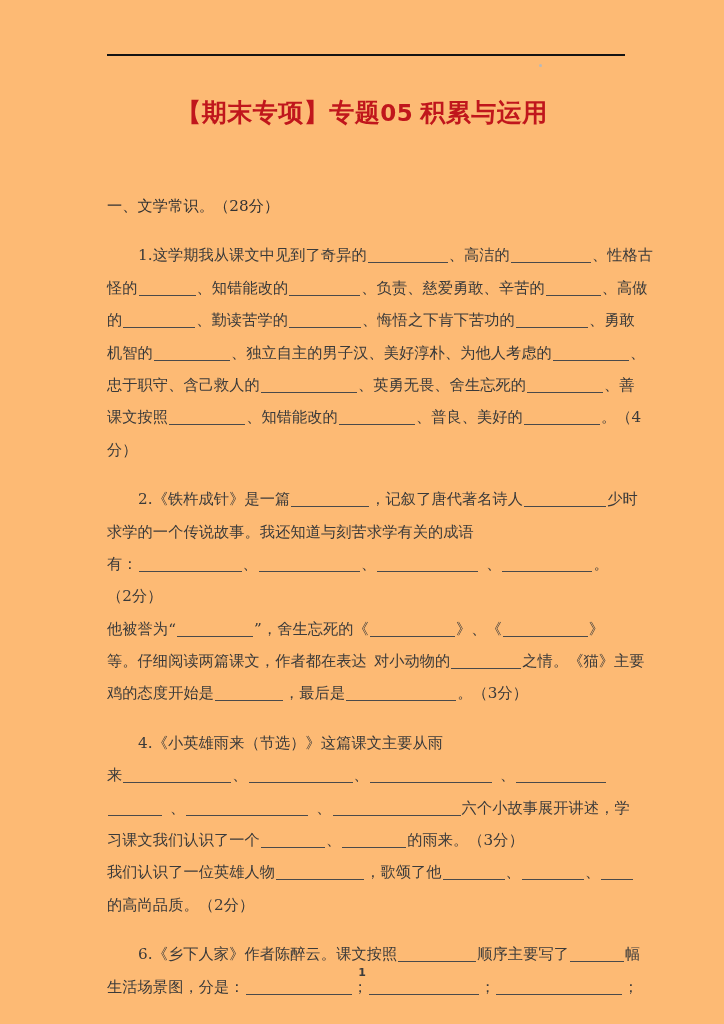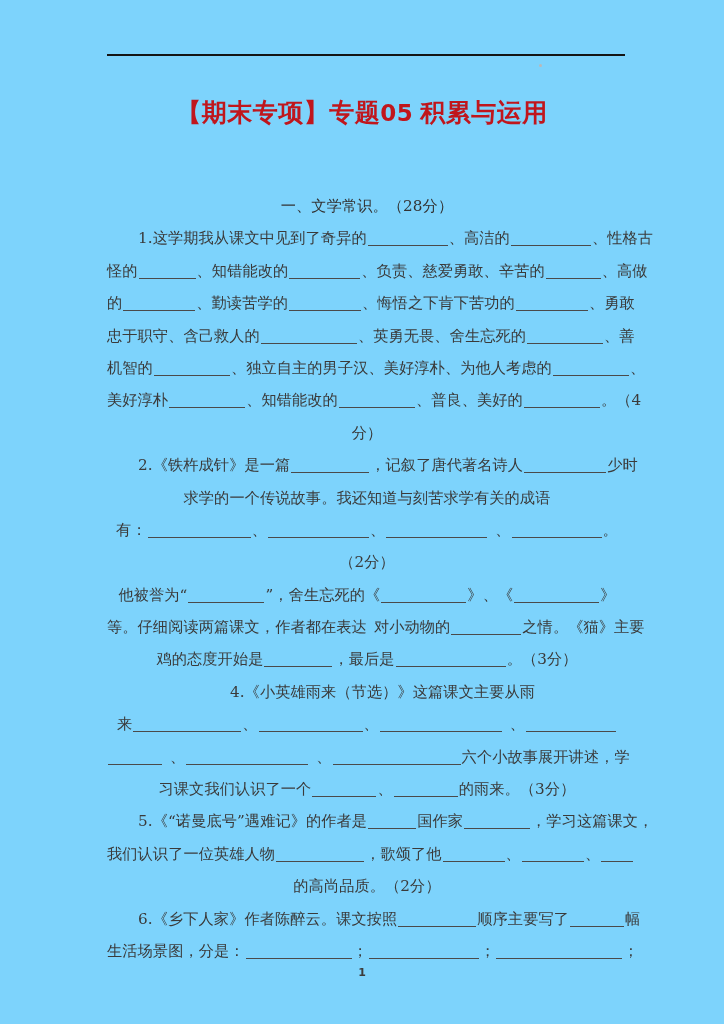--- a/index.html
+++ b/index.html
@@ -14,21 +14,21 @@
     overflow: hidden;
     font-family: "DejaVu Serif", "Liberation Serif", serif;
     color: #2b2b2b;
   }
 
   .page {
     position: absolute;
     left: 0; top: 0;
     width: 724px;
     height: 1024px;
-    background: #7dd3fc;
+    background: #fdba74;
   }
 
   
   .top-rule {
     position: absolute;
     left: 107px;
     top: 54px;
     width: 518px;
     height: 0;
     border-top: 2.5px solid #141414;
@@ -71,27 +71,27 @@
     width: 520px;
   }
 
   .line {
     font-size: 15.2px;
     line-height: 32.4px;
     height: 32.4px;
     white-space: nowrap;
     letter-spacing: 0.1px;
     color: #3a3a3a;
-    text-align: center;
   }
   .line.heading {
     color: #333;
   }
   .indent2 {
     padding-left: 31px;
+    margin-top: 17px;
   }
 
   
   .blank {
     display: inline-block;
     border-bottom: 1.1px solid #4a4a4a;
     height: 15px;
     vertical-align: -3px;
     margin: 0 1px;
   }
@@ -125,25 +125,25 @@
   <div class="body-block">
 
     <div class="line heading"><span>一、文学常识。（28分）</span></div>
 
     <div class="line indent2"><span>1.这学期我从课文中见到了奇异的</span><span class="blank" style="width:80px"></span><span>、高洁的</span><span class="blank" style="width:80px"></span><span>、性格古</span></div>
 
     <div class="line"><span>怪的</span><span class="blank" style="width:57px"></span><span>、知错能改的</span><span class="blank" style="width:71px"></span><span>、负责、慈爱勇敢、辛苦的</span><span class="blank" style="width:55px"></span><span>、高做</span></div>
 
     <div class="line"><span>的</span><span class="blank" style="width:72px"></span><span>、勤读苦学的</span><span class="blank" style="width:72px"></span><span>、悔悟之下肯下苦功的</span><span class="blank" style="width:72px"></span><span>、勇敢</span></div>
 
+    <div class="line"><span>机智的</span><span class="blank" style="width:76px"></span><span>、独立自主的男子汉、美好淳朴、为他人考虑的</span><span class="blank" style="width:76px"></span><span>、</span></div>
+
     <div class="line"><span>忠于职守、含己救人的</span><span class="blank" style="width:96px"></span><span>、英勇无畏、舍生忘死的</span><span class="blank" style="width:76px"></span><span>、善</span></div>
 
-    <div class="line"><span>机智的</span><span class="blank" style="width:76px"></span><span>、独立自主的男子汉、美好淳朴、为他人考虑的</span><span class="blank" style="width:76px"></span><span>、</span></div>
-
-    <div class="line"><span>美好淳朴</span><span class="blank" style="width:76px"></span><span>、知错能改的</span><span class="blank" style="width:76px"></span><span>、普良、美好的</span><span class="blank" style="width:76px"></span><span>。（4</span></div>
+    <div class="line"><span>课文按照</span><span class="blank" style="width:76px"></span><span>、知错能改的</span><span class="blank" style="width:76px"></span><span>、普良、美好的</span><span class="blank" style="width:76px"></span><span>。（4</span></div>
 
     <div class="line"><span>分）</span></div>
 
     <div class="line indent2"><span>2.《铁杵成针》是一篇</span><span class="blank" style="width:78px"></span><span>，记叙了唐代著名诗人</span><span class="blank" style="width:82px"></span><span>少时</span></div>
 
     <div class="line"><span>求学的一个传说故事。我还知道与刻苦求学有关的成语</span></div>
 
     <div class="line"><span>有：</span><span class="blank" style="width:103px"></span><span>、</span><span class="blank" style="width:101px"></span><span>、</span><span class="blank" style="width:101px"></span><span class="sp"></span><span>、</span><span class="blank" style="width:90px"></span><span>。</span></div>
 
     <div class="line"><span>（2分）</span></div>
@@ -157,21 +157,20 @@
     <div class="line"><span>鸡的态度开始是</span><span class="blank" style="width:68px"></span><span>，最后是</span><span class="blank" style="width:110px"></span><span>。（3分）</span></div>
 
     <div class="line indent2"><span>4.《小英雄雨来（节选）》这篇课文主要从雨</span></div>
 
     <div class="line"><span>来</span><span class="blank" style="width:108px"></span><span>、</span><span class="blank" style="width:104px"></span><span>、</span><span class="blank" style="width:122px"></span><span class="sp"></span><span>、</span><span class="blank" style="width:90px"></span></div>
 
     <div class="line"><span class="blank" style="width:54px"></span><span class="sp"></span><span>、</span><span class="blank" style="width:122px"></span><span class="sp"></span><span>、</span><span class="blank" style="width:128px"></span><span>六个小故事展开讲述，学</span></div>
 
     <div class="line"><span>习课文我们认识了一个</span><span class="blank" style="width:64px"></span><span>、</span><span class="blank" style="width:64px"></span><span>的雨来。（3分）</span></div>
 
-    <div class="line indent2"><span>5.《“诺曼底号”遇难记》的作者是</span><span class="blank" style="width:48px"></span><span>国作家</span><span class="blank" style="width:66px"></span><span>，学习这篇课文，</span></div>
 
     <div class="line"><span>我们认识了一位英雄人物</span><span class="blank" style="width:88px"></span><span>，歌颂了他</span><span class="blank" style="width:62px"></span><span>、</span><span class="blank" style="width:62px"></span><span>、</span><span class="blank" style="width:32px"></span></div>
 
     <div class="line"><span>的高尚品质。（2分）</span></div>
 
     <div class="line indent2"><span>6.《乡下人家》作者陈醉云。课文按照</span><span class="blank" style="width:78px"></span><span>顺序主要写了</span><span class="blank" style="width:54px"></span><span>幅</span></div>
 
     <div class="line"><span>生活场景图，分是：</span><span class="blank" style="width:106px"></span><span>；</span><span class="blank" style="width:110px"></span><span>；</span><span class="blank" style="width:126px"></span><span>；</span></div>
 
   </div>

